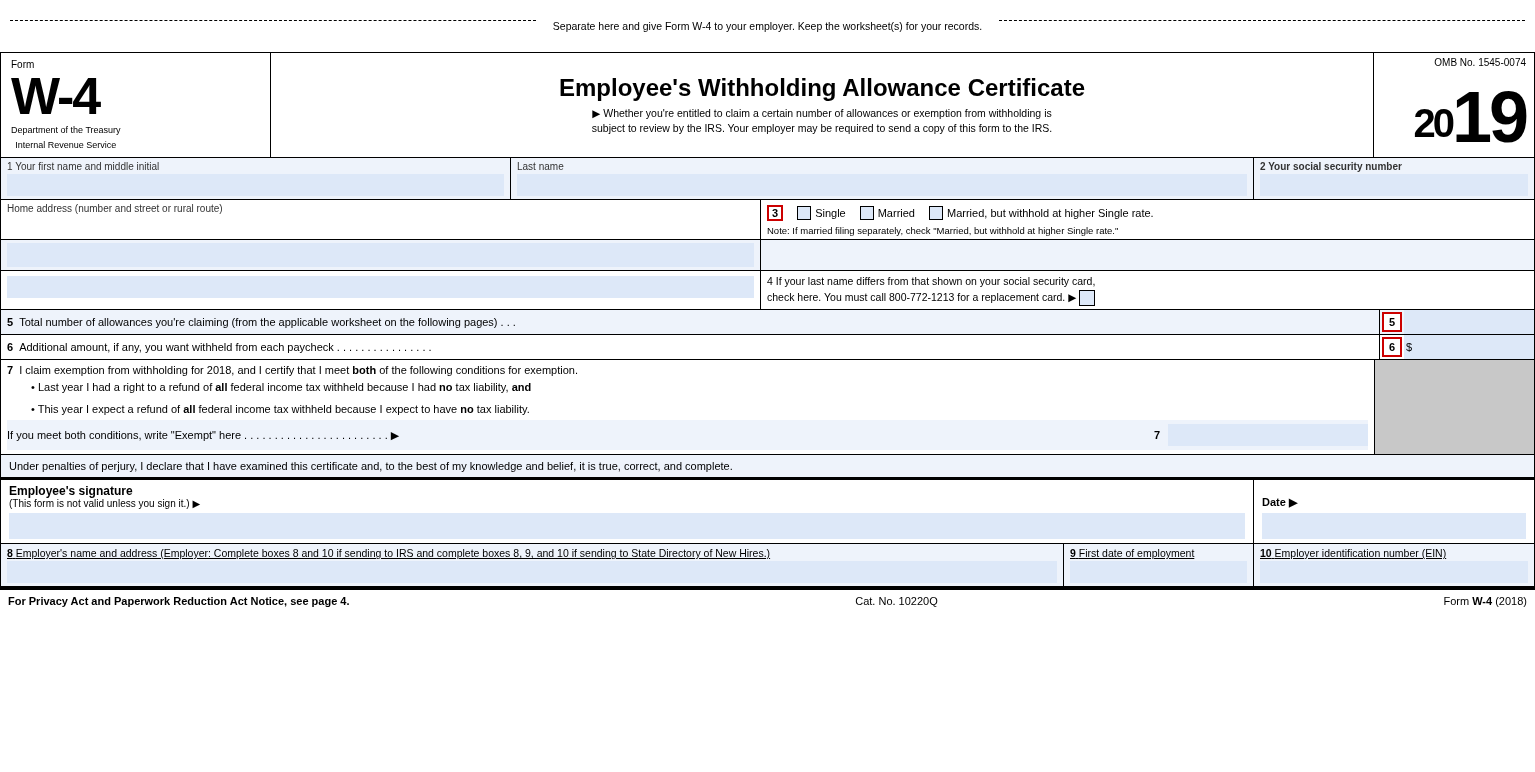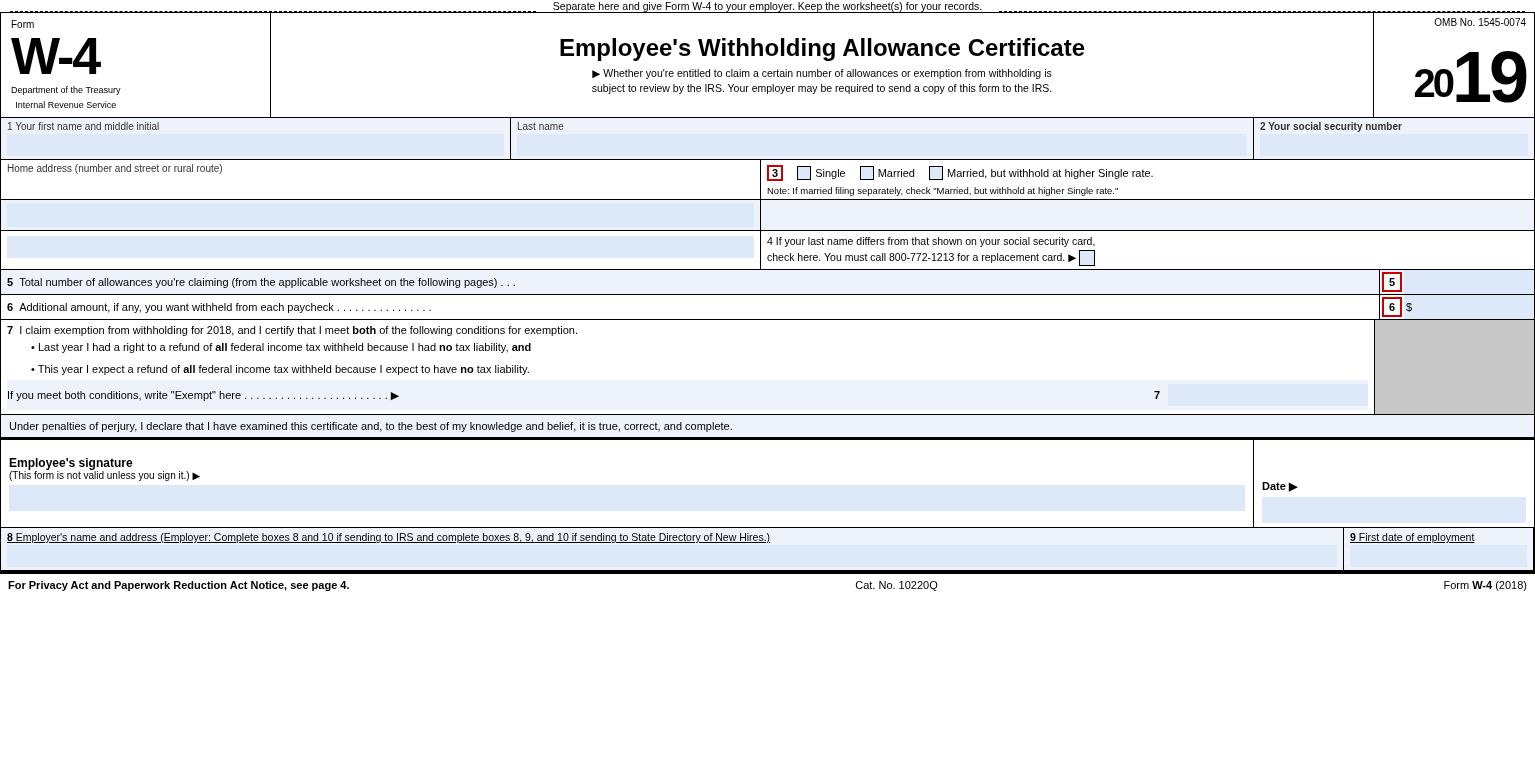--- a/index.html
+++ b/index.html
@@ -11,23 +11,23 @@
       width: 1535px;
     }
     .page {
       width: 1535px;
       padding: 0;
       background: #fff;
     }
     
     .separator-line {
       display: flex;
-      align-items: flex-end;
+      align-items: flex-start;
       justify-content: center;
-      padding: 0 10px;
+      padding: 20px 10px;
       font-size: 10.5px;
       gap: 17px;
     }
     .dashed-line {
       flex: 1;
       border-top: 1.5px dashed #000;
     }
     
     .header-section {
       display: flex;
@@ -211,21 +211,21 @@
       background: #eef3fb;
     }
     
     .row-signature {
       display: flex;
       border-bottom: 1px solid #000;
       background: #fff;
     }
     .sig-left {
       flex: 1;
-      padding: 16px 8px;
+      padding: 4px 8px;
       border-right: 1px solid #000;
     }
     .sig-right {
       padding: 4px 8px;
       min-width: 280px;
       display: flex;
       align-items: flex-end;
     }
     .sig-title {
       font-weight: bold;
@@ -526,20 +526,27 @@
         </div>
         <div class="employer-input"></div>
       </div>
       <div class="col-first-date">
         <div class="employer-label">
           <span class="strong">9</span>
           <span>First date of employment</span>
         </div>
         <div class="employer-input"></div>
       </div>
+      <div class="col-ein">
+        <div class="employer-label">
+          <span class="strong">10</span>
+          <span>Employer identification number (EIN)</span>
+        </div>
+        <div class="employer-input"></div>
+      </div>
     </div>
 
   </div>
 
   <div class="footer-row">
     <div class="footer-privacy">For Privacy Act and Paperwork Reduction Act Notice, see page 4.</div>
     <div class="footer-cat">Cat. No. 10220Q</div>
     <div class="footer-form">
       Form <strong>W-4</strong> (2018)
     </div>

